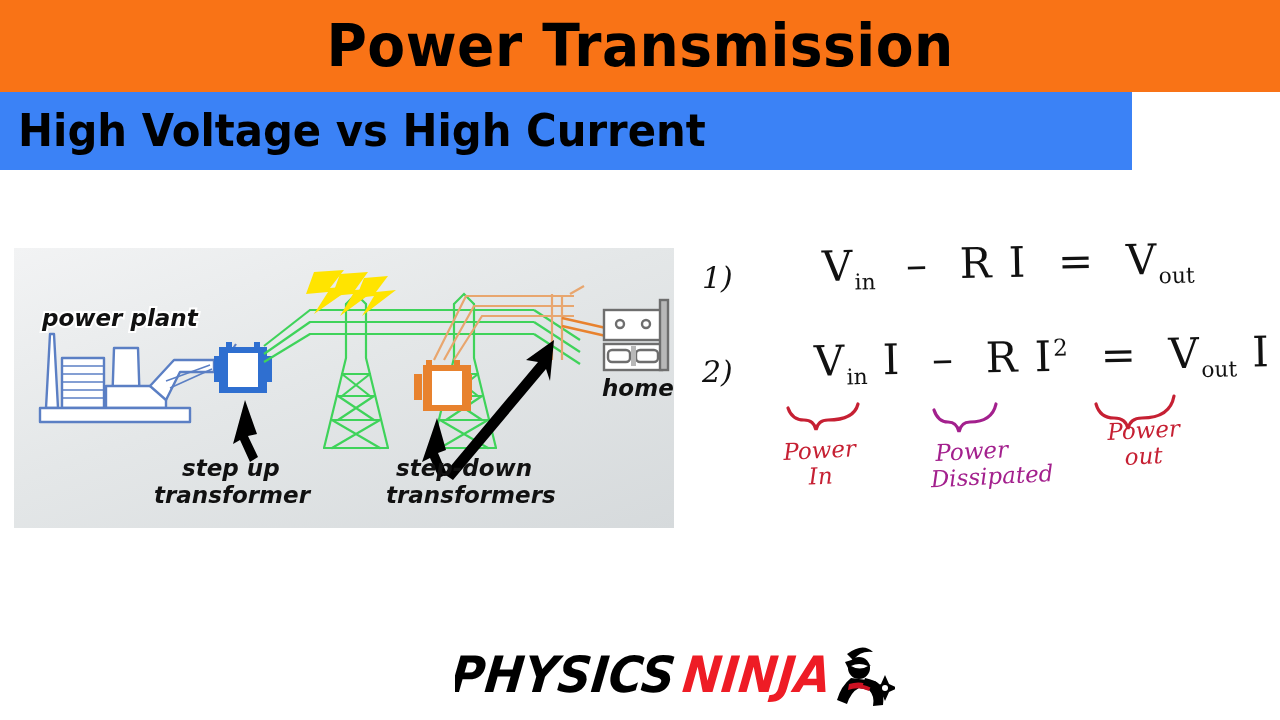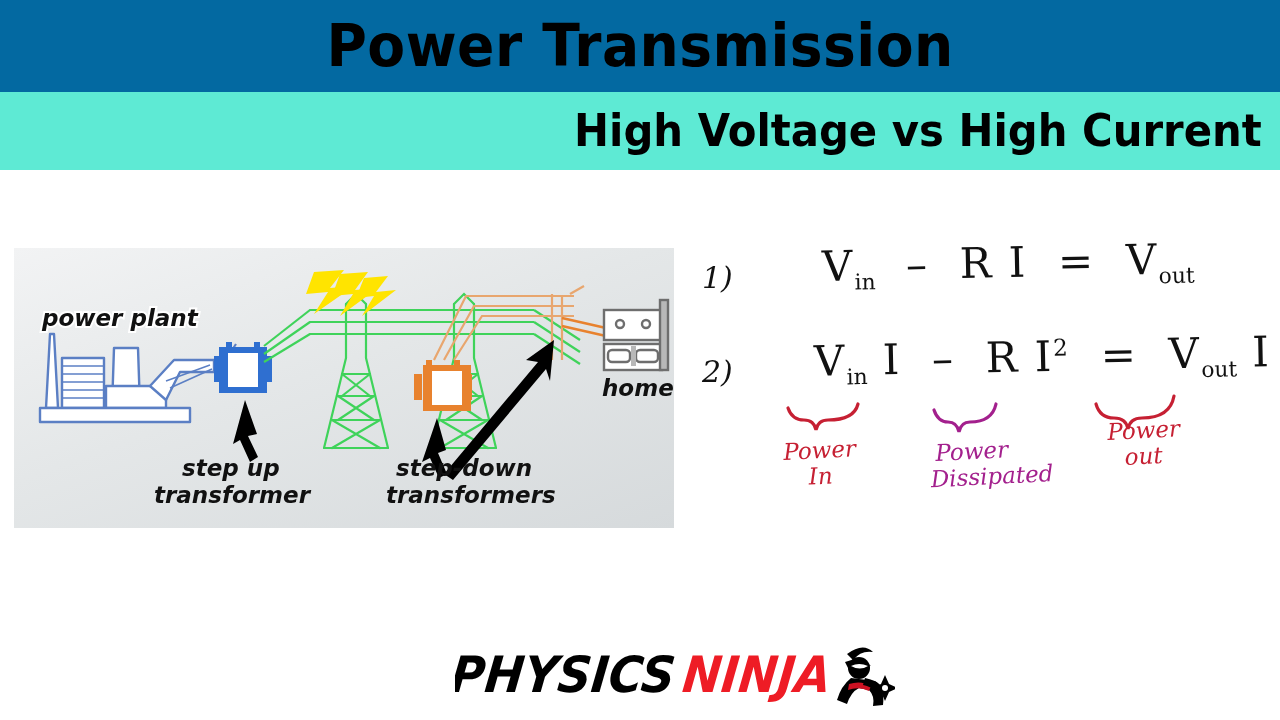--- a/index.html
+++ b/index.html
@@ -13,38 +13,38 @@
     position: relative;
     overflow: hidden;
     font-family: "Liberation Sans", sans-serif;
   }
 
   
   #title-band {
     position: absolute;
     left: 0; top: 0;
     width: 1280px; height: 92px;
-    background: #0369a1;
+    background: #f97316;
     display: flex; align-items: center; justify-content: center;
   }
   #title-text {
     font-family: "DejaVu Sans", sans-serif;
     font-weight: 700;
     font-size: 58px;
     line-height: 1;
     color: #000000;
     letter-spacing: 0.5px;
     transform: scaleX(0.95);
   }
   #subtitle-band {
     position: absolute;
     left: 0; top: 92px;
-    width: 1280px; height: 78px;
-    background: #5eead4;
-    display: flex; align-items: center; justify-content: flex-end;
+    width: 1132px; height: 78px;
+    background: #3b82f6;
+    display: flex; align-items: center; justify-content: flex-start;
   }
   #subtitle-text {
     font-family: "DejaVu Sans", sans-serif;
     font-weight: 700;
     font-size: 44px;
     line-height: 1;
     color: #000000;
     transform: scaleX(0.95);
   }
 

